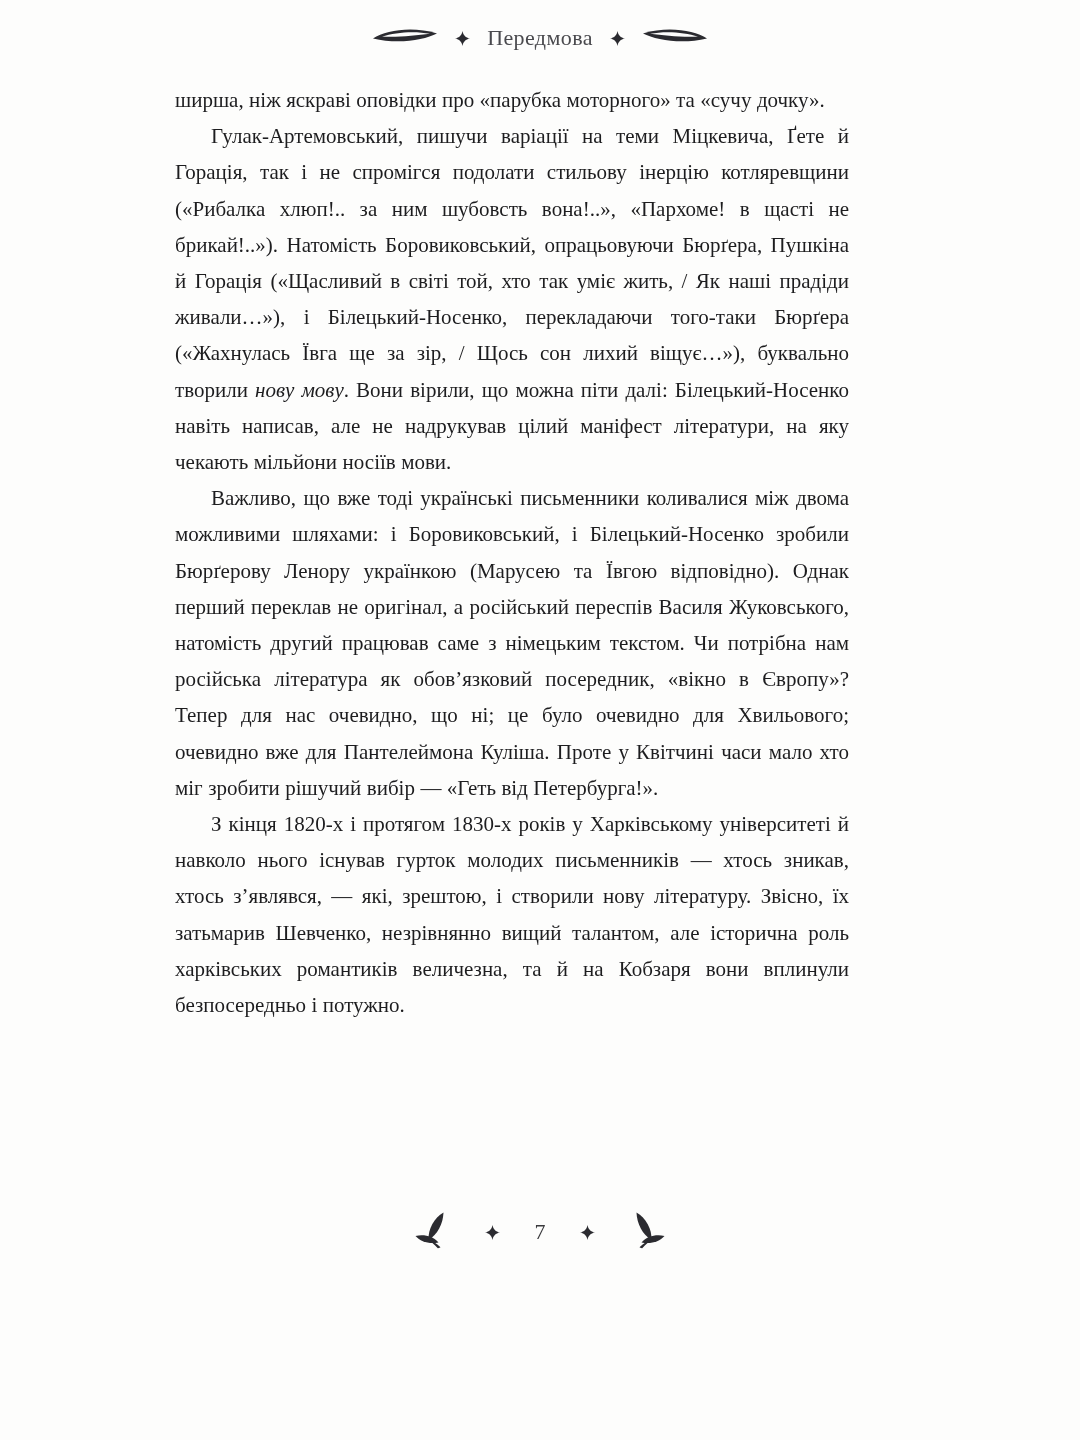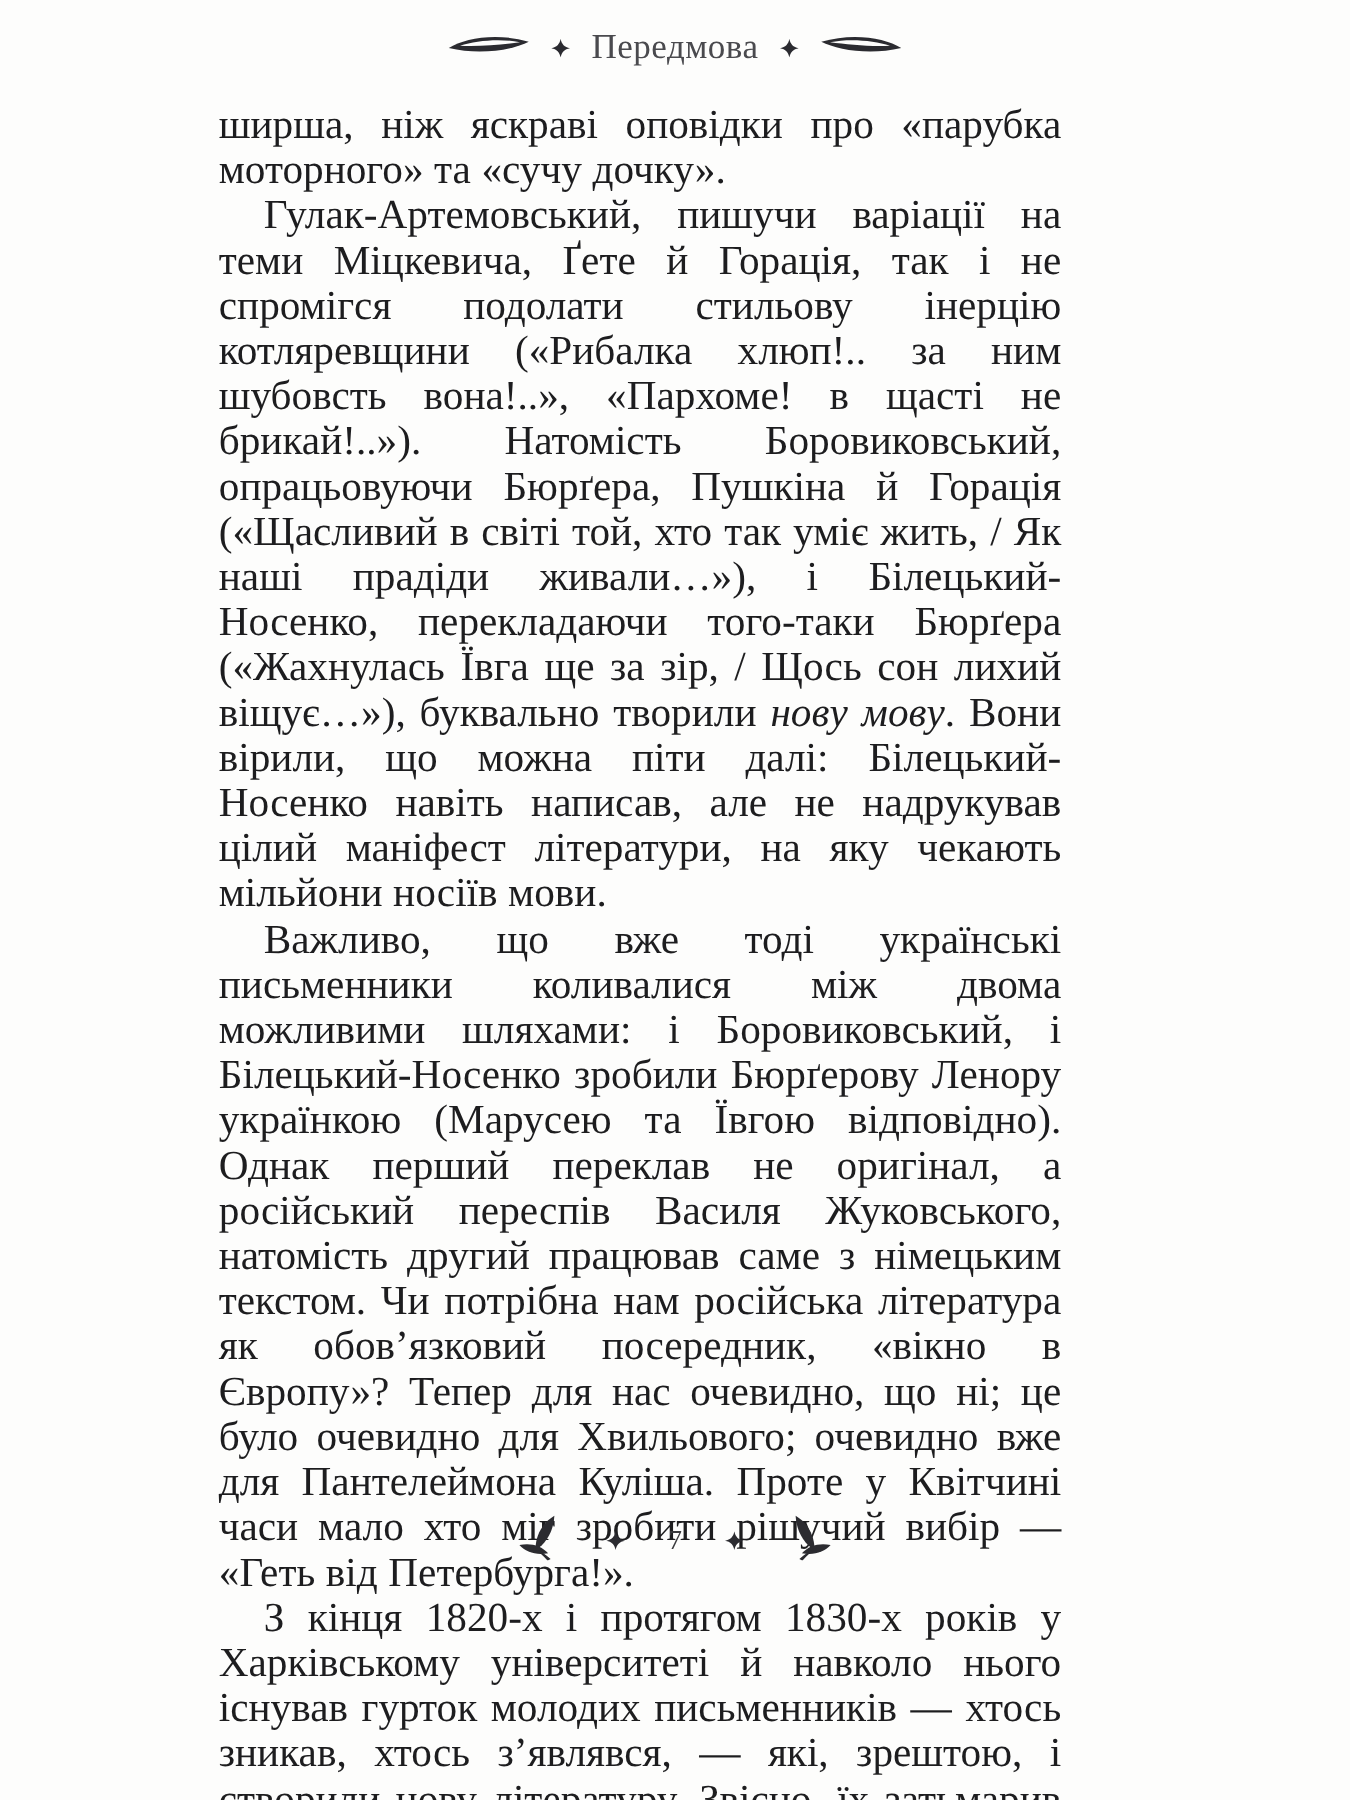--- a/index.html
+++ b/index.html
@@ -29,21 +29,21 @@
     top: 16px;
     left: 0;
     width: 1080px;
     display: flex;
     align-items: center;
     justify-content: center;
     gap: 17px;
     height: 44px;
   }
   .rh-title {
-    font-size: 28px;
+    font-size: 22px;
     color: #4a4a4e;
     letter-spacing: 0.4px;
     white-space: nowrap;
   }
   .diamond {
     display: inline-block;
     width: 15px;
     height: 15px;
     flex: 0 0 auto;
   }
@@ -54,21 +54,21 @@
   .body-col {
     position: absolute;
     top: 82px;
     left: 175px;
     width: 674px;
   }
   p.para {
     margin: 0;
     text-align: justify;
     text-justify: inter-word;
-    font-size: 33px;
+    font-size: 21px;
     line-height: 36.2px;
     text-indent: 36px;
     hyphens: manual;
     word-spacing: 0.2px;
   }
   p.para.no-indent { text-indent: 0; }
   p.para em { }
 
   
   .folio {

